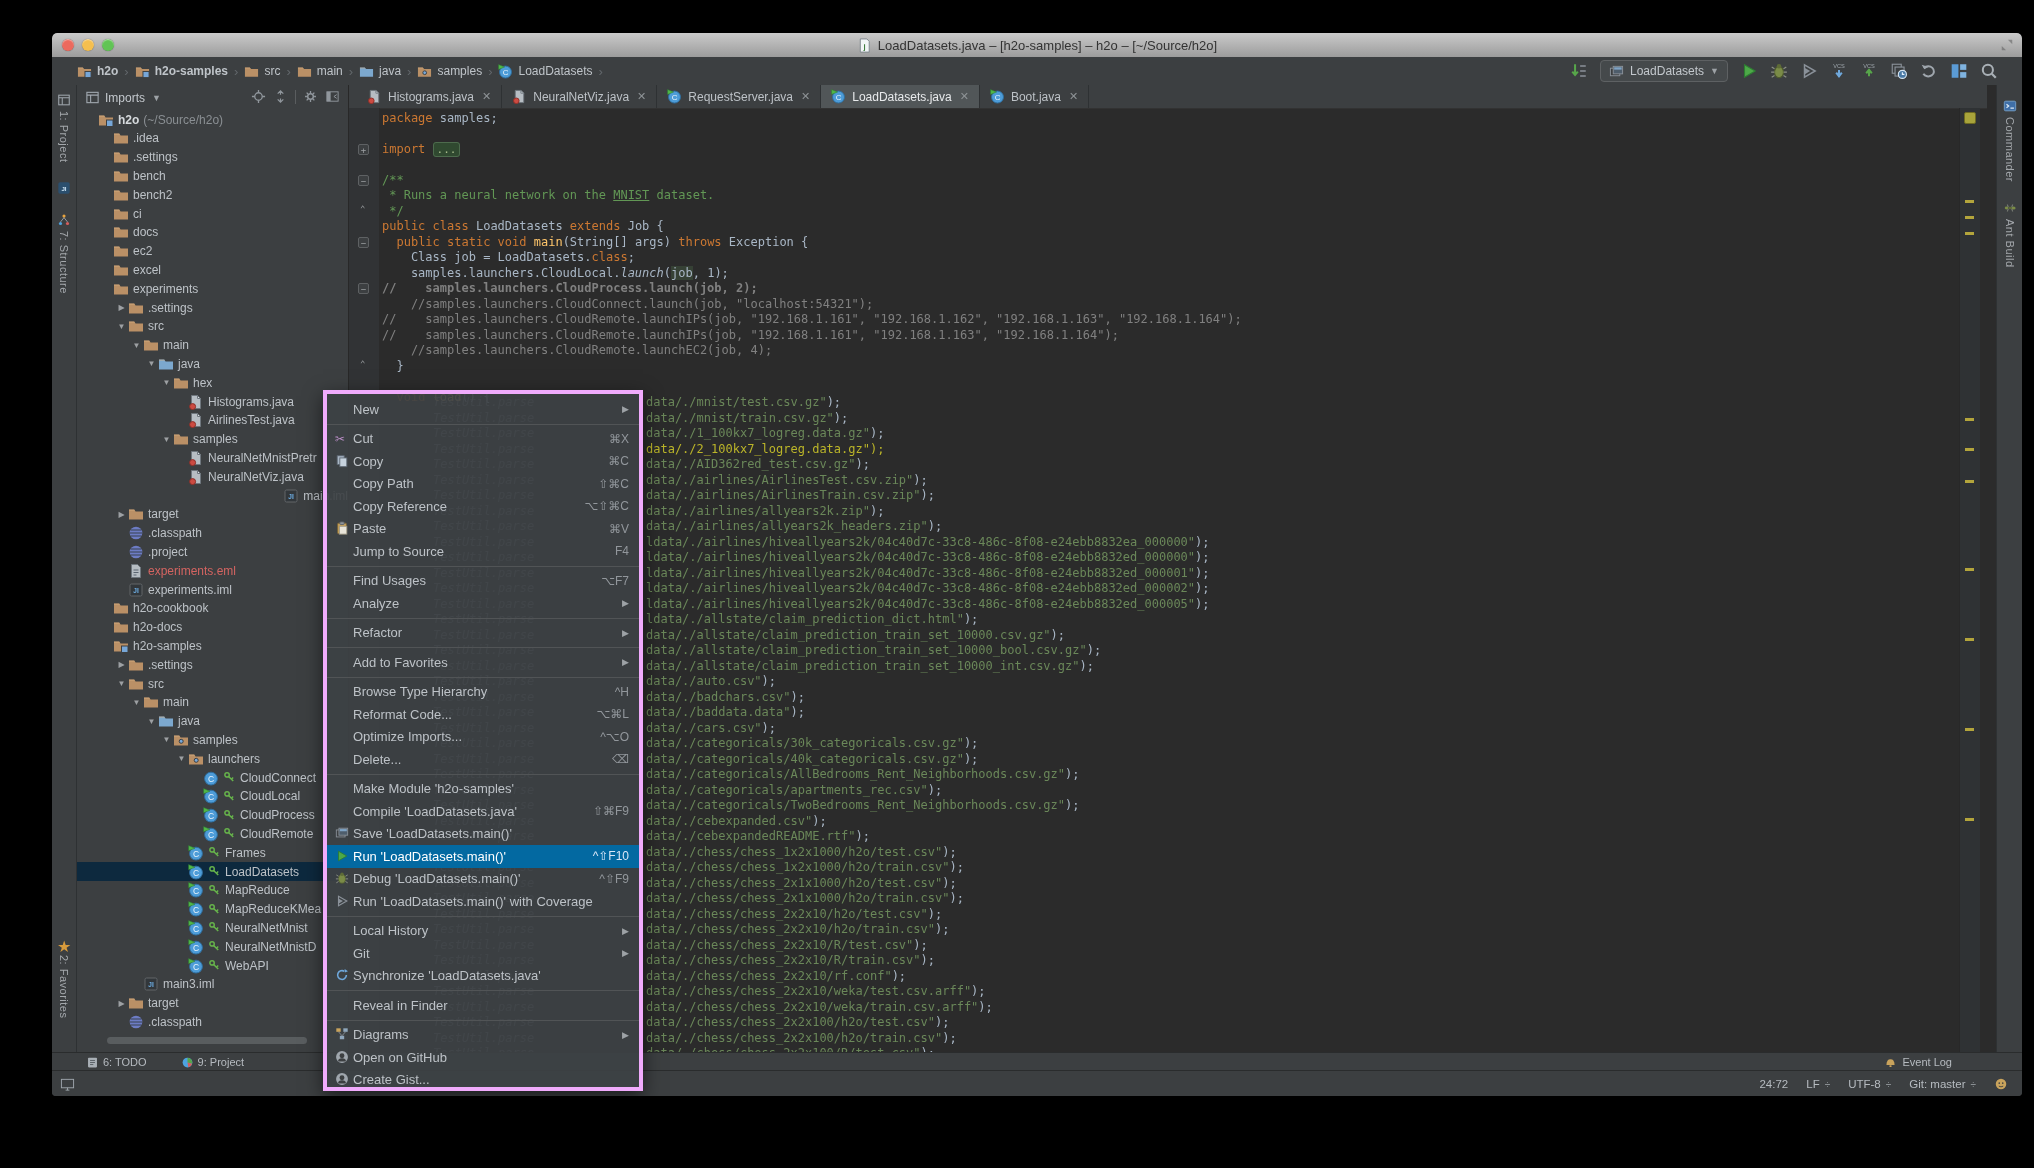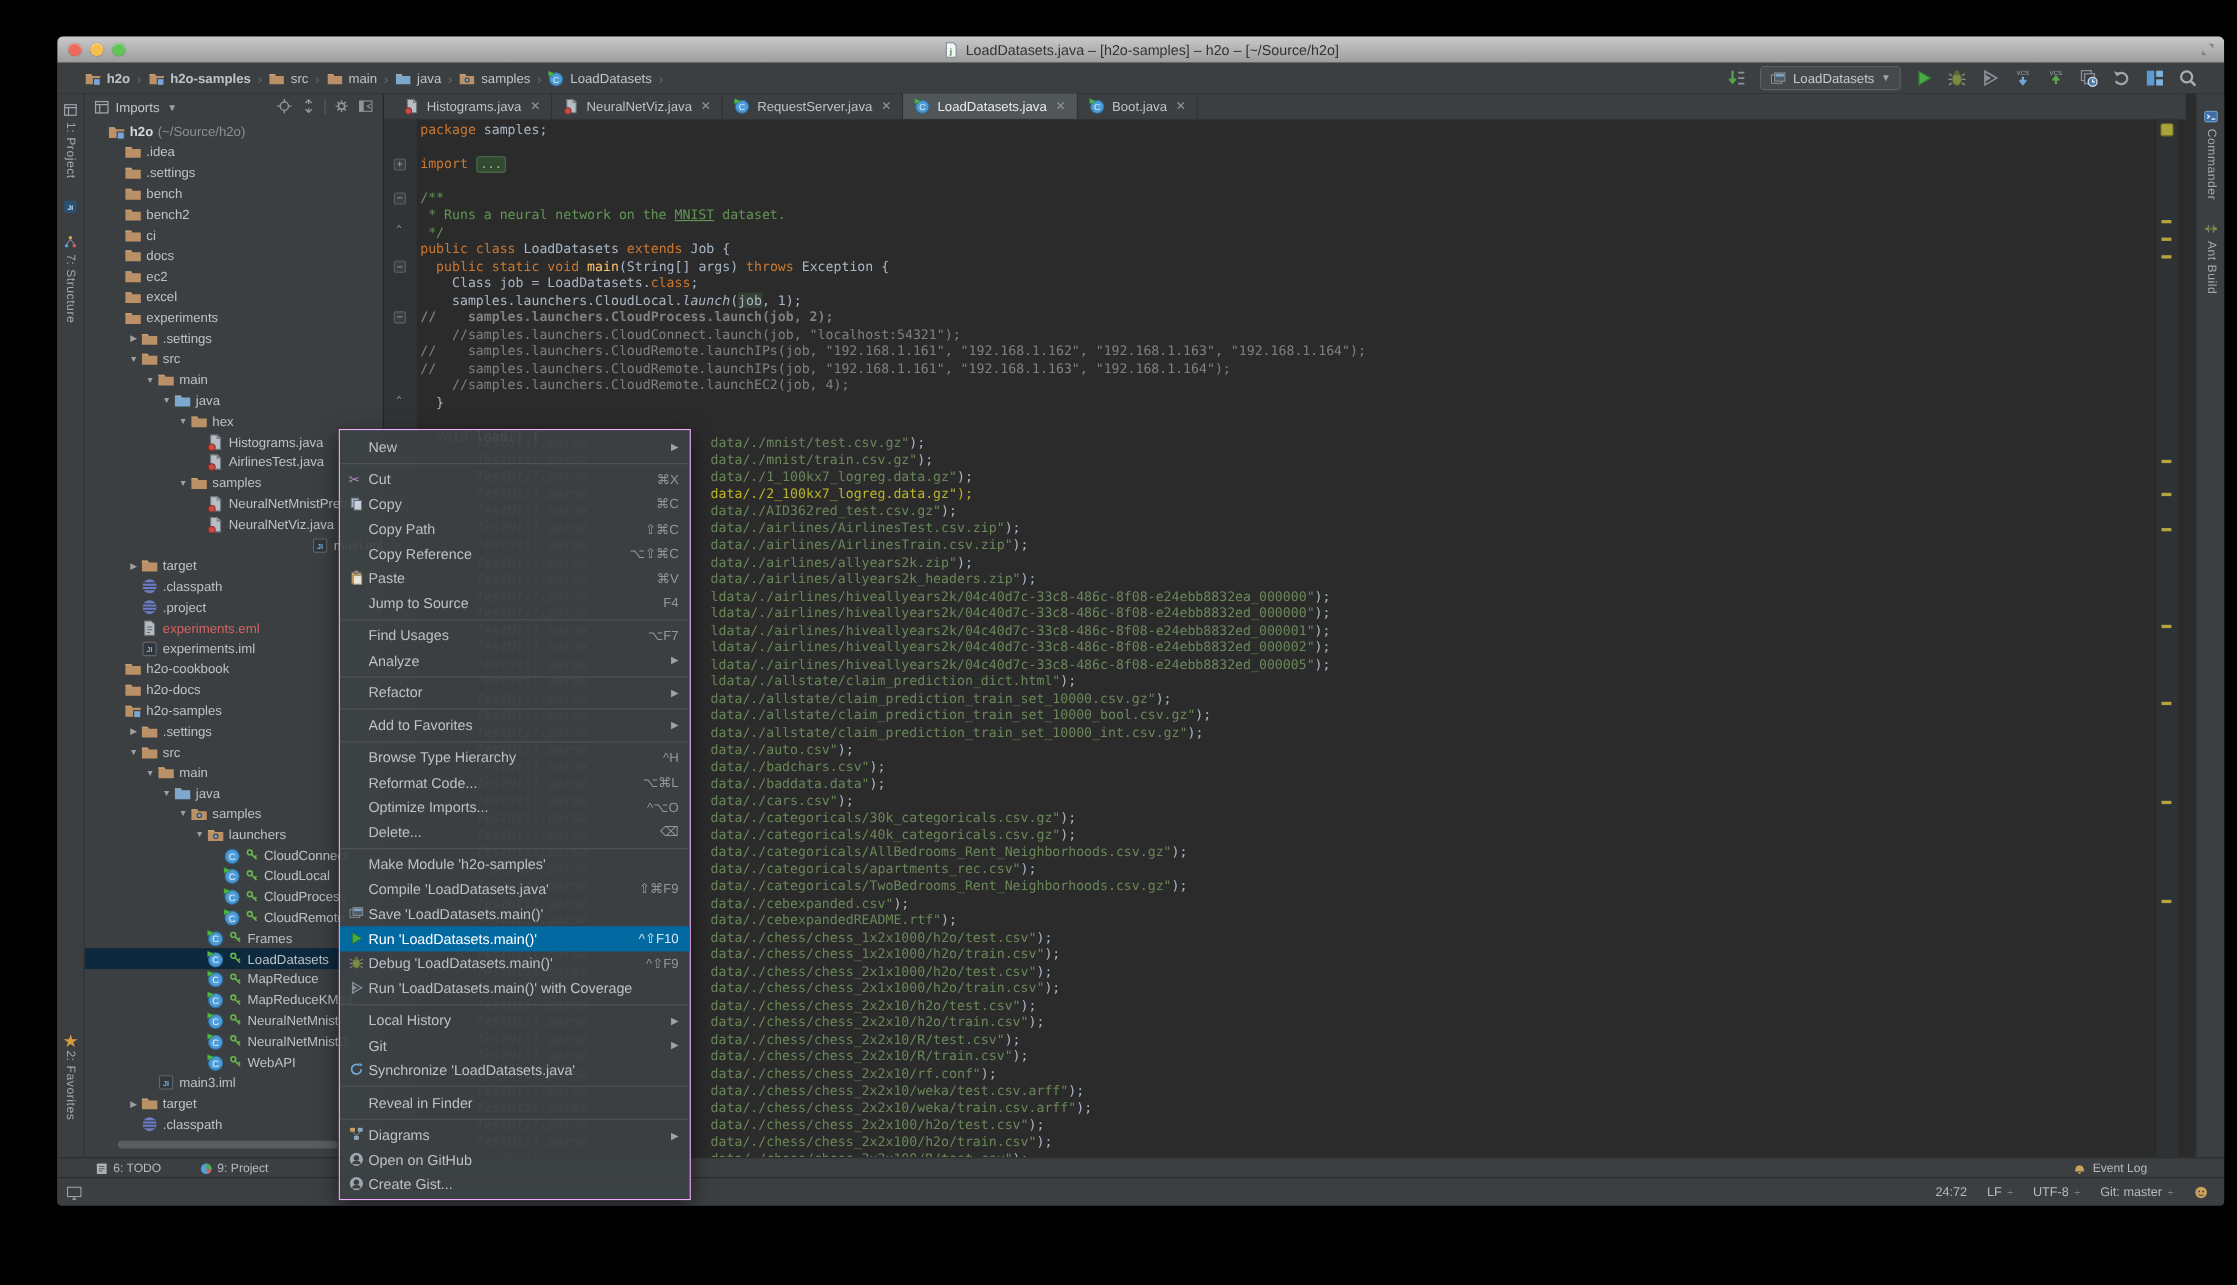--- a/index.html
+++ b/index.html
@@ -80,22 +80,22 @@
   .h{color:#A9B7C6;background:#364135;}
   .f{background:#304930;color:#A8BB8C;border:1px solid #4D6B4D;border-radius:3px;padding:0 3px;font-size:11px;}
   .s{color:#6A8759;}.w{color:#BBB529;}
   .frow{position:absolute;height:15.5px;line-height:15.5px;white-space:pre;}
   .ghost{position:absolute;left:84px;color:rgba(169,183,198,.55);font-style:italic;}
   .fragment{position:absolute;left:297px;}
   .scrollzone{position:absolute;left:1610px;top:23px;width:20px;height:944px;background:#2F3234;border-left:1px solid #282828;}
   .smark{position:absolute;left:5px;width:9px;height:3px;background:#B3A53C;}
   .sind{position:absolute;left:4px;top:4px;width:10px;height:10px;border-radius:2px;background:#A8A43B;border:1px solid #6E6B22;}
   
-  .menu{position:absolute;left:256px;top:305px;width:320px;height:701px;background:rgba(61,65,68,0.92);
-        border:1px solid #f0abfc;box-shadow:0 6px 18px rgba(0,0,0,.55);z-index:50;
+  .menu{position:absolute;left:271px;top:305px;width:320px;height:701px;background:rgba(61,65,68,0.92);
+        border:4px solid #f0abfc;box-shadow:0 6px 18px rgba(0,0,0,.55);z-index:50;
         padding:4px 0;box-sizing:border-box;font-size:13px;color:#BDC2C7;}
   .mitem{height:22.5px;display:flex;align-items:center;padding:0 10px 0 8px;cursor:default;}
   .mitem.hl{background:#0369a1;color:#FFFFFF;}
   .micon{width:18px;height:15px;flex:none;display:inline-block;}
   .micon .ic,.micon svg,.micon span{width:14px;height:14px;display:inline-block;font-size:12px;line-height:14px;}
   .mlabel{flex:1;white-space:nowrap;overflow:hidden;}
   .mkey{color:#9296,} .mkey{color:#92979C;font-size:12px;margin-left:14px;}
   .mitem.hl .mkey{color:#D9E6F7;}
   .msub{color:#9DA2A6;font-size:9px;margin-left:14px;}
   .msep{height:7px;display:flex;align-items:center;}

